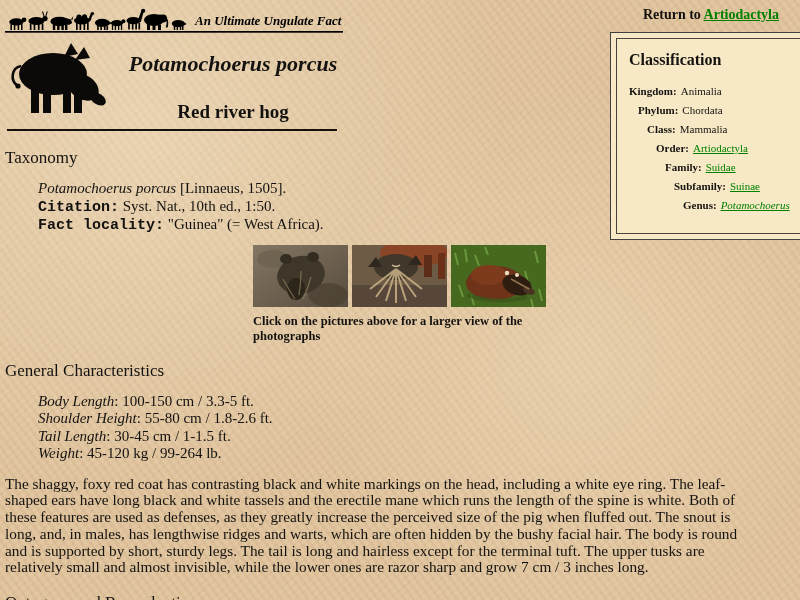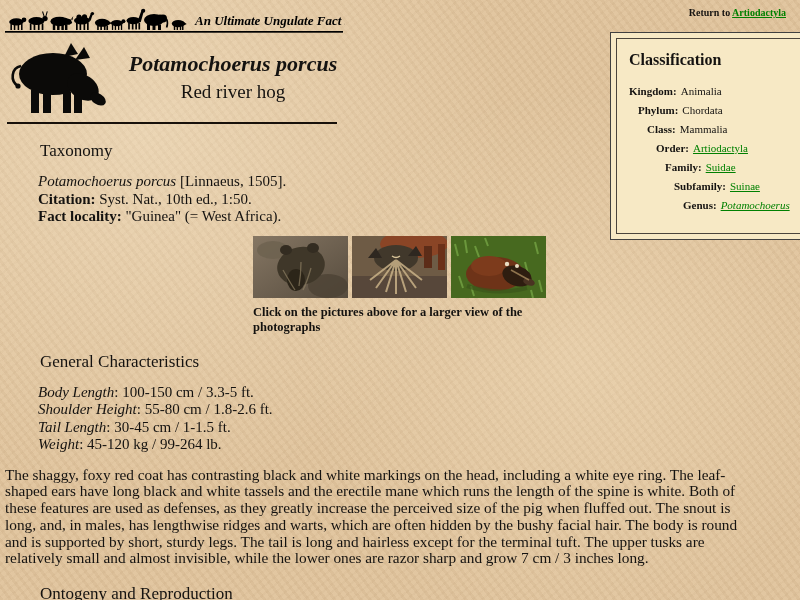--- a/index.html
+++ b/index.html
@@ -12,33 +12,33 @@
       radial-gradient(circle at 18% 22%, rgba(255,244,220,.35), rgba(255,244,220,0) 45%),
       radial-gradient(circle at 72% 60%, rgba(255,240,210,.25), rgba(255,240,210,0) 40%),
       repeating-linear-gradient(53deg, rgba(140,104,58,.055) 0 3px, rgba(255,238,205,.05) 3px 7px),
       repeating-linear-gradient(-40deg, rgba(133,98,55,.045) 0 2px, rgba(0,0,0,0) 2px 6px);
   }
   .page{padding:4px 5px 0 5px;position:relative;width:790px;}
 
   
   .topbar{position:relative;height:30px;}
   .banner-svg{display:block;}
-  .return-box{position:absolute;top:3px;right:9px;font-size:10px;font-weight:bold;}
+  .return-box{position:absolute;top:3px;right:16px;font-size:14px;font-weight:bold;}
   a.glink{color:#008000;text-decoration:underline;cursor:pointer;}
 
   
   .header-row{display:flex;margin-top:7px;margin-left:3px;}
   .titles{width:240px;text-align:center;padding-top:10px;}
   .sci-name{font-size:22px;font-weight:bold;font-style:italic;}
-  .common-name{font-size:19px;margin-top:4px;}
+  .common-name{font-size:19px;margin-top:24px;font-weight:bold;}
   .header-rule{width:330px;height:2px;background:#17100a;margin:6px 0 0 2px;}
 
-  .section-heading{font-size:17px;margin-top:17px;margin-left:35px;}
+  .section-heading{font-size:17px;margin-top:17px;}
   .indent-block{margin:12px 0 0 33px;font-size:15px;line-height:17.5px;}
-  .indent-block b{font-weight:bold;}
+  .indent-block b{font-weight:bold;font-family:Liberation Mono, monospace;}
 
   
   .class-box{
     position:absolute;left:610px;top:32px;width:216px;box-sizing:border-box;
     background:#f7e9c5;border:1px solid #404040;padding:5px;
   }
   .class-inner{border:1px solid #4a443c;padding:12px 8px 18px 12px;}
   .class-heading{font-weight:bold;font-size:16px;}
   .class-rows{margin-top:13px;font-size:11px;line-height:19px;white-space:nowrap;}
   .c-row b{margin-right:4px;}

